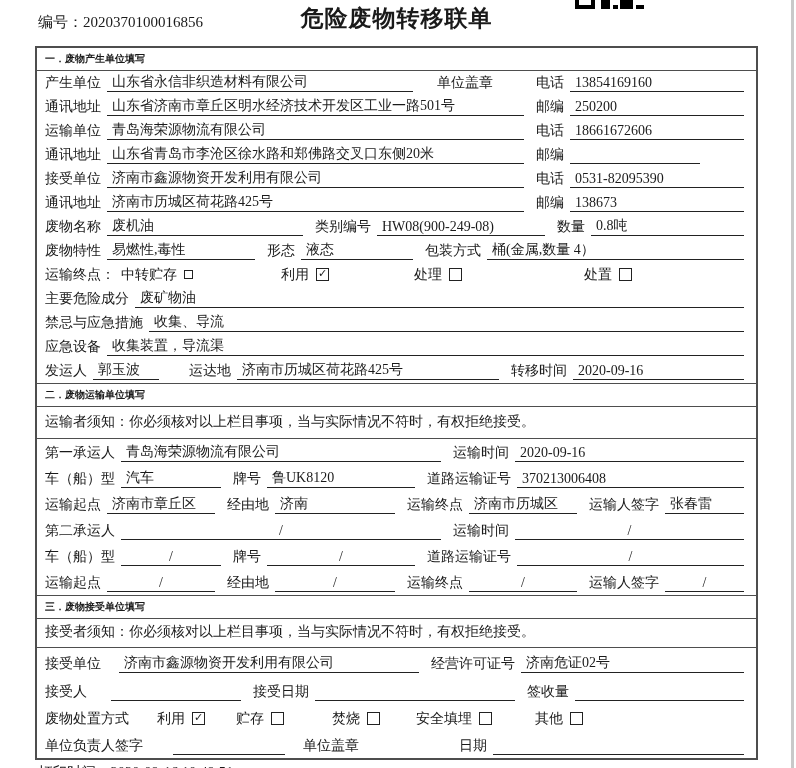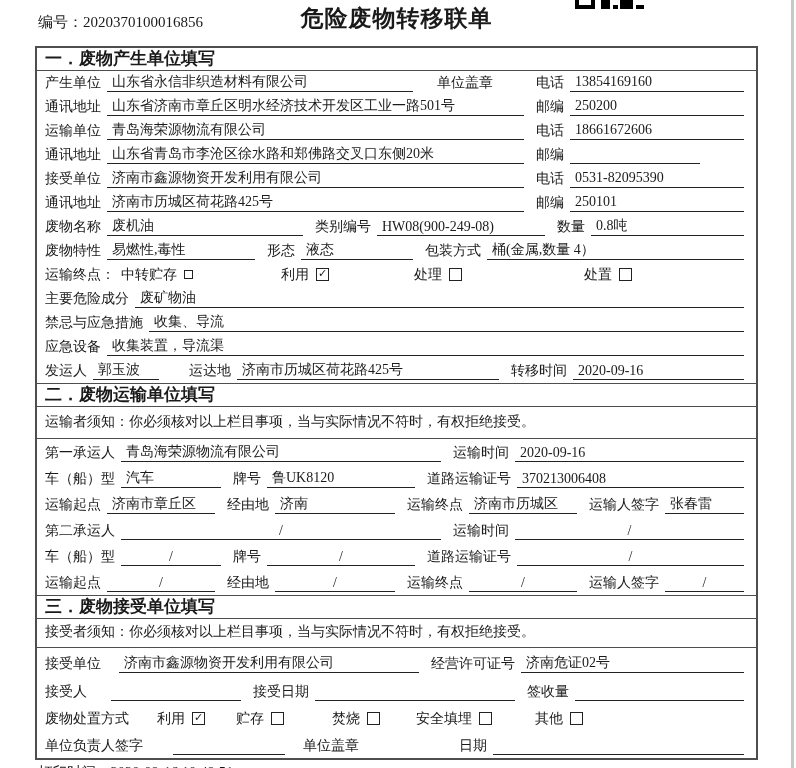--- a/index.html
+++ b/index.html
@@ -9,41 +9,41 @@
 
   .topbar { position:relative; height:46px; }
   .doc-number { position:absolute; left:3px; top:13px; font-size:15px; white-space:nowrap; }
   .doc-title { text-align:center; padding-top:3px; font-size:23px; font-weight:bold; letter-spacing:1px;
                font-family:"Liberation Sans","DejaVu Sans",sans-serif; }
 
   .qr-frag { position:absolute; left:575px; top:0; height:9px; display:flex; align-items:flex-end; }
   .qr-frag .qb { background:#000; display:inline-block; }
 
   .form { border:2px solid #4e4e4e; box-sizing:border-box; }
-  .sec-header { font-weight:bold; font-size:17px; line-height:17px; padding:2px 8px 3px;
+  .sec-header { font-weight:bold; font-size:10px; line-height:17px; padding:2px 8px 3px;
                 border-bottom:1.5px solid #4e4e4e;
                 font-family:"Liberation Sans","DejaVu Sans",sans-serif; }
   .sec-header.mid { border-top:1.5px solid #4e4e4e; }
   .notice { font-size:14px; border-bottom:1.5px solid #4e4e4e; }
   .notice.n2 { padding:6px 8px 7px; }
   .notice.n3 { padding:4px 8px 6px; }
 
   .row { display:flex; align-items:flex-end; padding:0 8px 3px; height:24px; box-sizing:border-box;
          font-size:14px; white-space:nowrap; }
   .row.h26 { height:26px; }
   .row.h27 { height:27px; }
   .row.h28 { height:28px; }
   .lbl { white-space:nowrap; flex:none; }
   .val { border-bottom:1px solid #222; padding:0 5px 0 5px; margin-left:6px; margin-right:12px;
          white-space:nowrap; overflow:hidden; box-sizing:border-box; flex:none; }
   .val.fill { flex:1 1 auto; }
   .val.last { margin-right:4px; }
   .val.slash { text-align:center; }
   .fillsp { flex:1 1 auto; }
-  .rcol { display:flex; width:212px; flex:none;margin-top:44px; }
+  .rcol { display:flex; align-items:flex-end; width:212px; flex:none;margin-top:44px; }
 
   .opt { display:flex; align-items:center; flex:none; }
   .cb { display:inline-block; width:13px; height:13px; border:1.5px solid #222; margin-left:7px;
         margin-bottom:1px; font-size:11px; line-height:11px; text-align:center; box-sizing:border-box;
         font-family:"DejaVu Sans",sans-serif; }
   .cb.small { width:9px; height:9px; border-width:1px; }
   .cb.checked { line-height:10px; }
 
   .footer { margin:3px 0 0 3px; font-size:14.5px; }
   .right-edge { position:absolute; right:2px; top:0; width:3px; height:768px; background:#c9c9c9; }
@@ -118,21 +118,21 @@
           <span class="lbl">电话</span>
           <span class="val fill last">0531-82095390</span>
         </span>
       </div>
 
       <div class="row">
         <span class="lbl">通讯地址</span>
         <span class="val fill">济南市历城区荷花路425号</span>
         <span class="rcol">
           <span class="lbl">邮编</span>
-          <span class="val fill last">250101</span>
+          <span class="val fill last">138673</span>
         </span>
       </div>
 
       <div class="row">
         <span class="lbl">废物名称</span>
         <span class="val" style="width:196px">废机油</span>
         <span class="lbl">类别编号</span>
         <span class="val" style="width:168px">HW08(900-249-08)</span>
         <span class="lbl">数量</span>
         <span class="val fill last">0.8吨</span>

